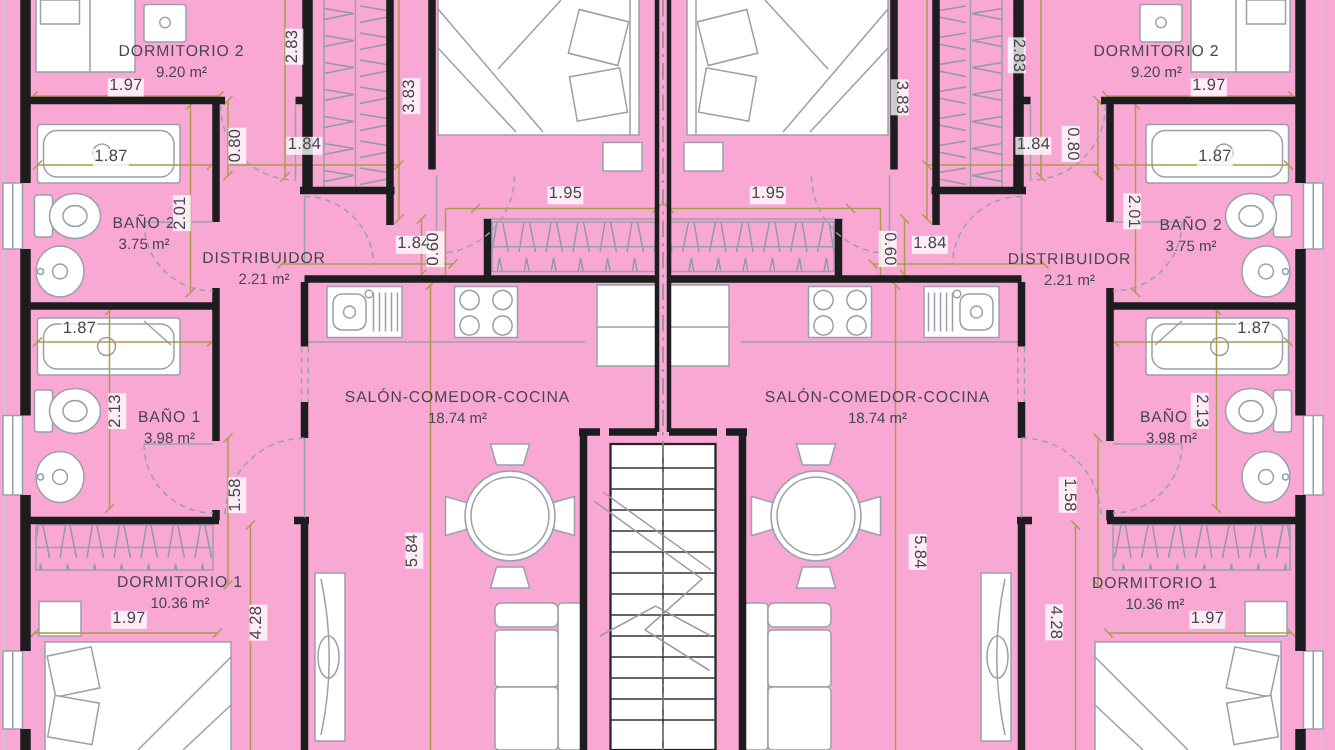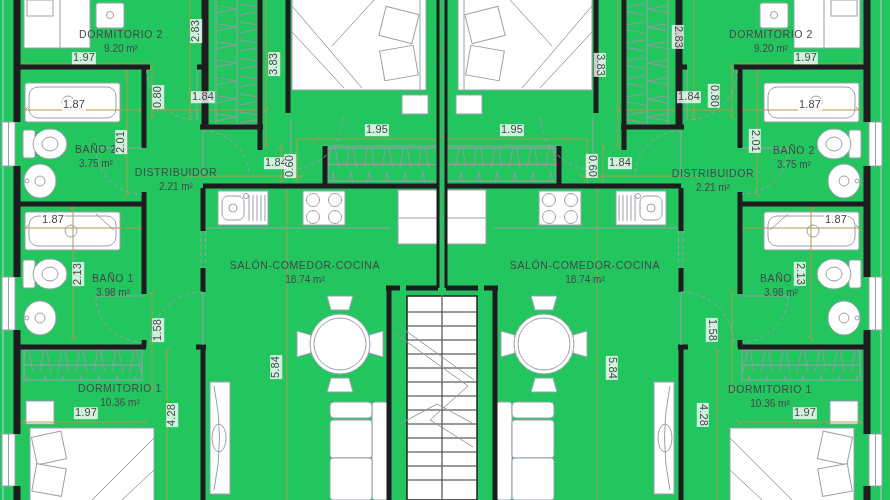--- a/index.html
+++ b/index.html
@@ -1,16 +1,16 @@
 <!DOCTYPE html>
 <html style="--wall: #1d1d1f; --dim: #ab9b4e; --furn: #9aa0ab; --text: #46464c; --hatch: #9298a4;"><head>
 <meta charset="utf-8">
 <style>
   html,body{margin:0;padding:0;background:#e8e8e8;}
-  .stage{position:relative;width:890px;height:500px;overflow:hidden;background:#22c55e;
+  .stage{position:relative;width:890px;height:500px;overflow:hidden;background:#f9a8d4;
          font-family:"Liberation Sans",sans-serif;}
   svg{position:absolute;left:0;top:0;}
   
   .w{stroke:var(--wall,#1d1d1f);fill:none}
   .w7{stroke-width:7}
   .w5{stroke-width:5}
   .w3{stroke-width:3}
   .f{stroke:var(--furn,#9aa0ab);fill:#fff;stroke-width:1}
   .fn{stroke:var(--furn,#9aa0ab);fill:none;stroke-width:1}
   .d{stroke:var(--dim,#ab9b4e);fill:none;stroke-width:1}

